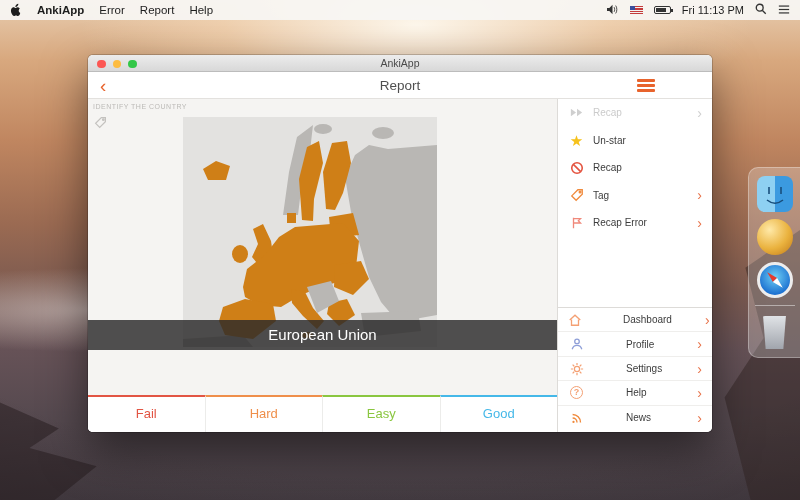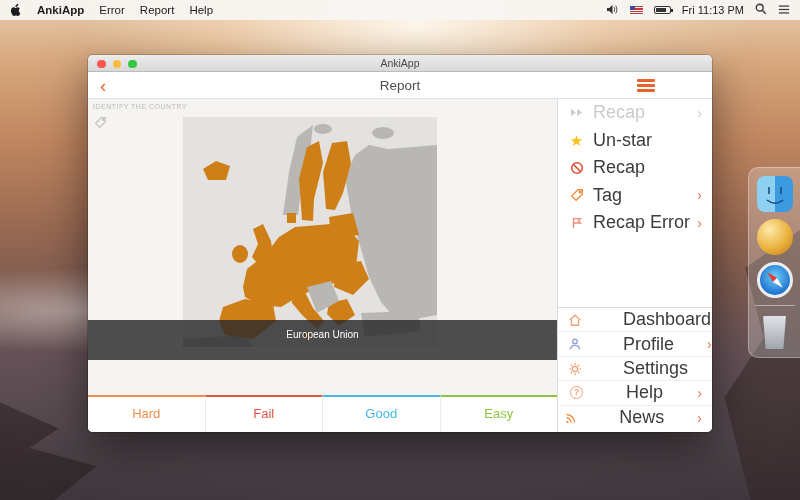--- a/index.html
+++ b/index.html
@@ -57,37 +57,37 @@
   .hamburger { position:absolute; right:57px; top:7px; width:18px; cursor:pointer; }
   .hamburger span { display:block; height:2.5px; background:#e8632c; border-radius:1px; margin-bottom:2.5px; }
 
   .content { flex:1; display:flex; min-height:0; }
 
   
   .card { flex:1; position:relative; background:#f5f4f2; }
   .prompt { position:absolute; top:4px; left:5px; font-size:7px; letter-spacing:.5px; color:#bcbab7; }
   .card-tag-icon { position:absolute; top:16px; left:6px; }
   .map { position:absolute; left:95px; top:18px; width:254px; height:230px; }
-  .answer-band { position:absolute; left:0; right:0; top:221px; height:40px;
+  .answer-band { position:absolute; left:0; right:0; top:221px; height:30px;
     background:rgba(43,42,41,.82); color:#fff; text-align:center;
-    line-height:30px; font-size:10px; }
+    line-height:30px; font-size:15px; }
   .grades { position:absolute; left:0; right:0; bottom:0; height:37px; display:flex; background:#fff; }
   .grade { flex:1; text-align:center; line-height:34px; font-size:13px; cursor:pointer; border-top:2px solid; background:#fff; }
   .grade + .grade { border-left:1px solid #ececea; }
   .g0 { color:#e25544; border-top-color:#e25544; }
   .g1 { color:#ef8f4b; border-top-color:#ef8f4b; }
   .g2 { color:#45b8e8; border-top-color:#45b8e8; }
   .g3 { color:#8ac640; border-top-color:#8ac640; }
 
   
   .menu { width:155px; flex:0 0 auto; background:#fff; border-left:1px solid #dddbd8; position:relative; }
   .mrow { height:27.5px; display:flex; align-items:center; padding:0 10px; cursor:pointer; }
   .micon { width:17px; display:flex; justify-content:center; }
   .micon svg { display:block; }
-  .mlabel { flex:1; margin-left:8px; font-size:18px; color:#3c3c3c; }
+  .mlabel { flex:1; margin-left:8px; font-size:10px; color:#3c3c3c; }
   .mlabel.dim { color:#cbcbcb; }
   .chev { font-size:14px; color:#e8734a; line-height:1; }
   .chev.dimchev { color:#cfcfcf; }
   .star-glyph { font-size:15px; color:#f6c21c; line-height:1; }
   .bgroup { position:absolute; left:0; right:0; bottom:2px; border-top:1px solid #dddbd8; }
   .bgroup .mrow { height:24.4px; border-bottom:1px solid #efeeec;gap:33px; }
   .bgroup .mrow:last-child { border-bottom:none;justify-content:flex-end; }
   .help-circle { width:13px; height:13px; border:1.4px solid #f4a073; border-radius:50%;
     font-size:9px; color:#f4a073; text-align:center; line-height:11px; font-weight:bold; }
 
@@ -208,24 +208,24 @@
         </g>
         <g fill="#b9b7b4">
           <path d="M124 170 L148 164 L156 184 L134 196 Z"></path>
           <path d="M178 196 L235 194 L238 214 L182 220 Z"></path>
         </g>
       </svg>
 
       <div class="answer-band">European Union</div>
 
       <div class="grades">
+        <div class="grade g0">Fail</div>
         <div class="grade g1">Hard</div>
-        <div class="grade g0">Fail</div>
+        <div class="grade g3">Easy</div>
         <div class="grade g2">Good</div>
-        <div class="grade g3">Easy</div>
       </div>
     </div>
 
     <div class="menu">
       <div class="mrow">
         <span class="micon">
           <svg width="15" height="15" viewBox="0 0 16 16" fill="#cfcfcf">
               <path d="M2 4v8l5.5-4z"></path>
               <path d="M8.5 4v8L14 8z"></path>
             </svg>

